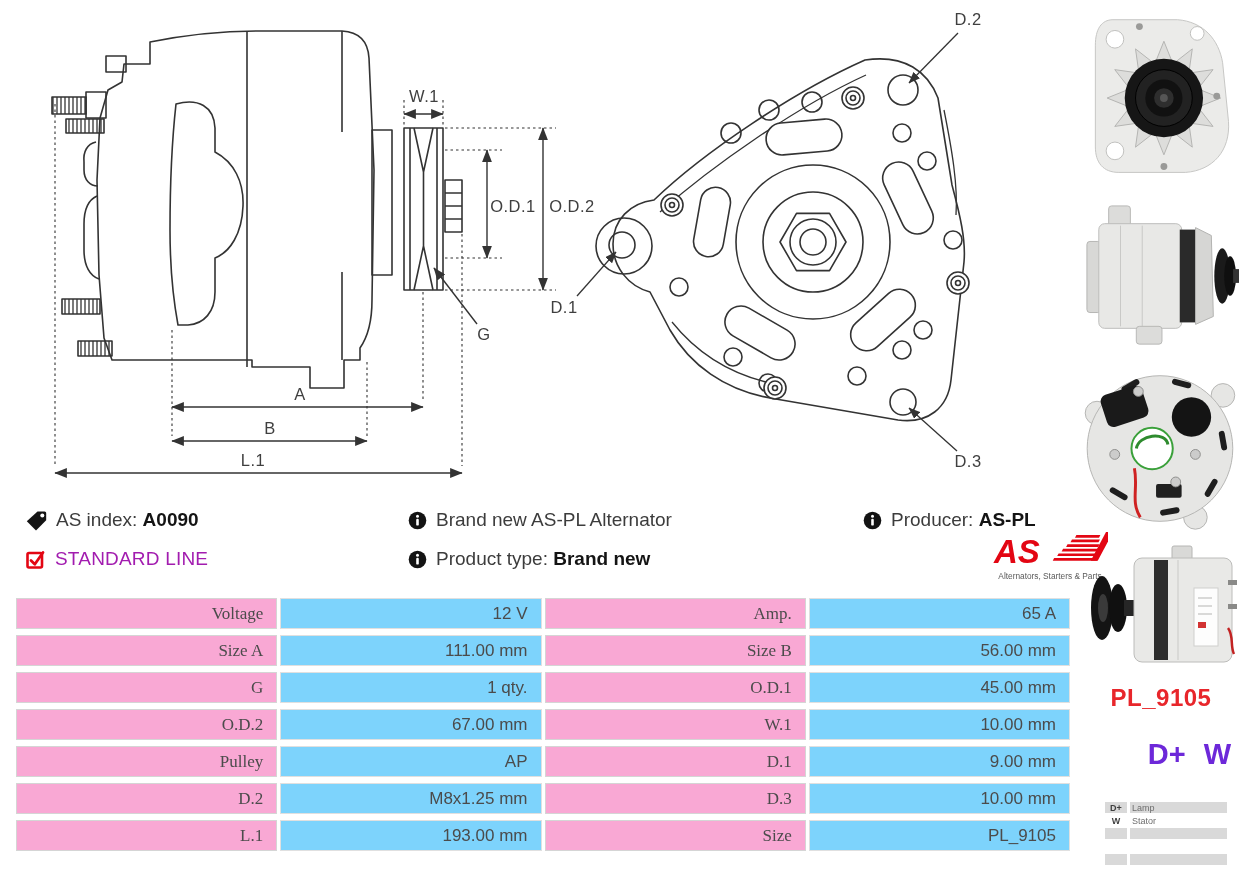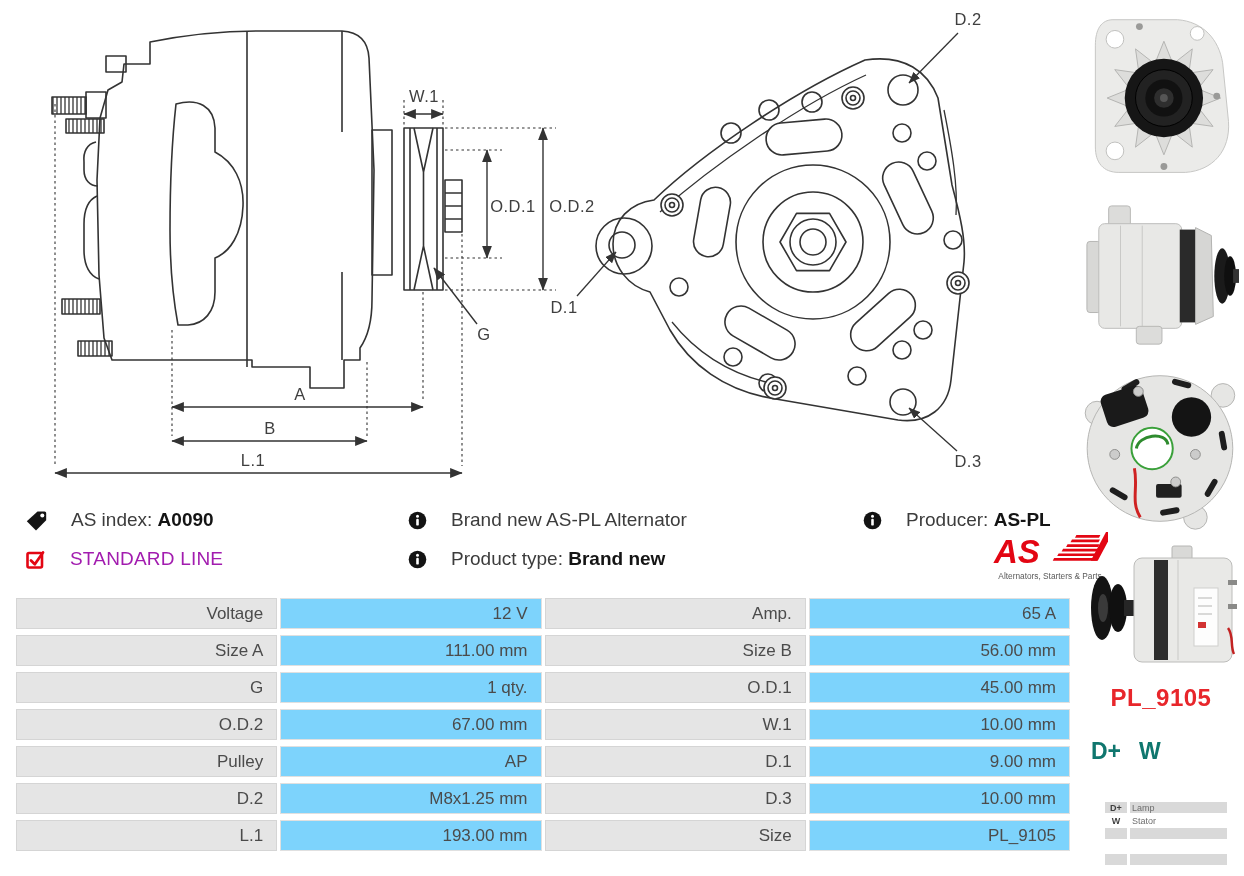--- a/index.html
+++ b/index.html
@@ -2,36 +2,36 @@
 <html><head>
 <meta charset="utf-8">
 <style>
   html,body{margin:0;padding:0;}
   body{
     width:1244px;height:876px;position:relative;background:#ffffff;
     font-family:"Liberation Sans",sans-serif;overflow:hidden;color:#3c3c3c;
   }
   .abs{position:absolute;}
   
-  .info-item{position:absolute;display:flex;align-items:center;gap:24px;font-size:19px;color:#3c3c3c;white-space:nowrap;}
+  .info-item{position:absolute;display:flex;align-items:center;gap:9px;font-size:19px;color:#3c3c3c;white-space:nowrap;}
   .info-item b{color:#141414;}
   .badge-red{color:#a21caf;font-weight:normal;letter-spacing:.2px;}
   
   .spec{position:absolute;left:16px;top:598px;width:1054px;display:grid;
         grid-template-columns:1fr 1fr 1fr 1fr;grid-auto-rows:31px;gap:6px 3px;
         font-size:17px;color:#4b4b4b;}
   .spec .c{display:flex;align-items:center;justify-content:flex-end;
            padding-right:13px;background:#7dd3fc;border:1px solid #e0e0e0;}
-  .spec .l{background:#e5e5e5;border-color:#d5d5d5;}
+  .spec .l{background:#f9a8d4;border-color:#d5d5d5;font-family:Liberation Serif, serif;}
   
   .photo{position:absolute;}
   .plug-code{position:absolute;left:1082px;top:684px;width:158px;text-align:center;
              font-size:24px;font-weight:bold;color:#e8262b;letter-spacing:.5px;}
-  .terminals{position:absolute;left:1082px;top:738px;width:158px;text-align:left;
-             font-size:23px;font-weight:bold;color:#0f766e;}
+  .terminals{position:absolute;left:1082px;top:738px;width:158px;text-align:right;
+             font-size:29px;font-weight:bold;color:#6d28d9;}
   .terminals span{margin:0 9px;}
   .legend{position:absolute;left:1105px;top:802px;width:122px;display:flex;flex-direction:column;gap:2px;}
   .legend-row{display:flex;gap:3px;height:11px;}
   .legend-term{width:22px;background:#d9d9d9;font-size:9px;font-weight:bold;color:#3f3f3f;
                display:flex;align-items:center;justify-content:center;}
   .legend-desc{flex:1;background:#d9d9d9;font-size:9px;color:#6e6e6e;display:flex;align-items:center;padding-left:2px;}
   .legend-row.white .legend-term,.legend-row.white .legend-desc{background:#ffffff;}
   
   .drawing-text{font-family:"Liberation Sans",sans-serif;font-size:16.5px;fill:#3f3f3f;letter-spacing:.5px;}
 </style>

